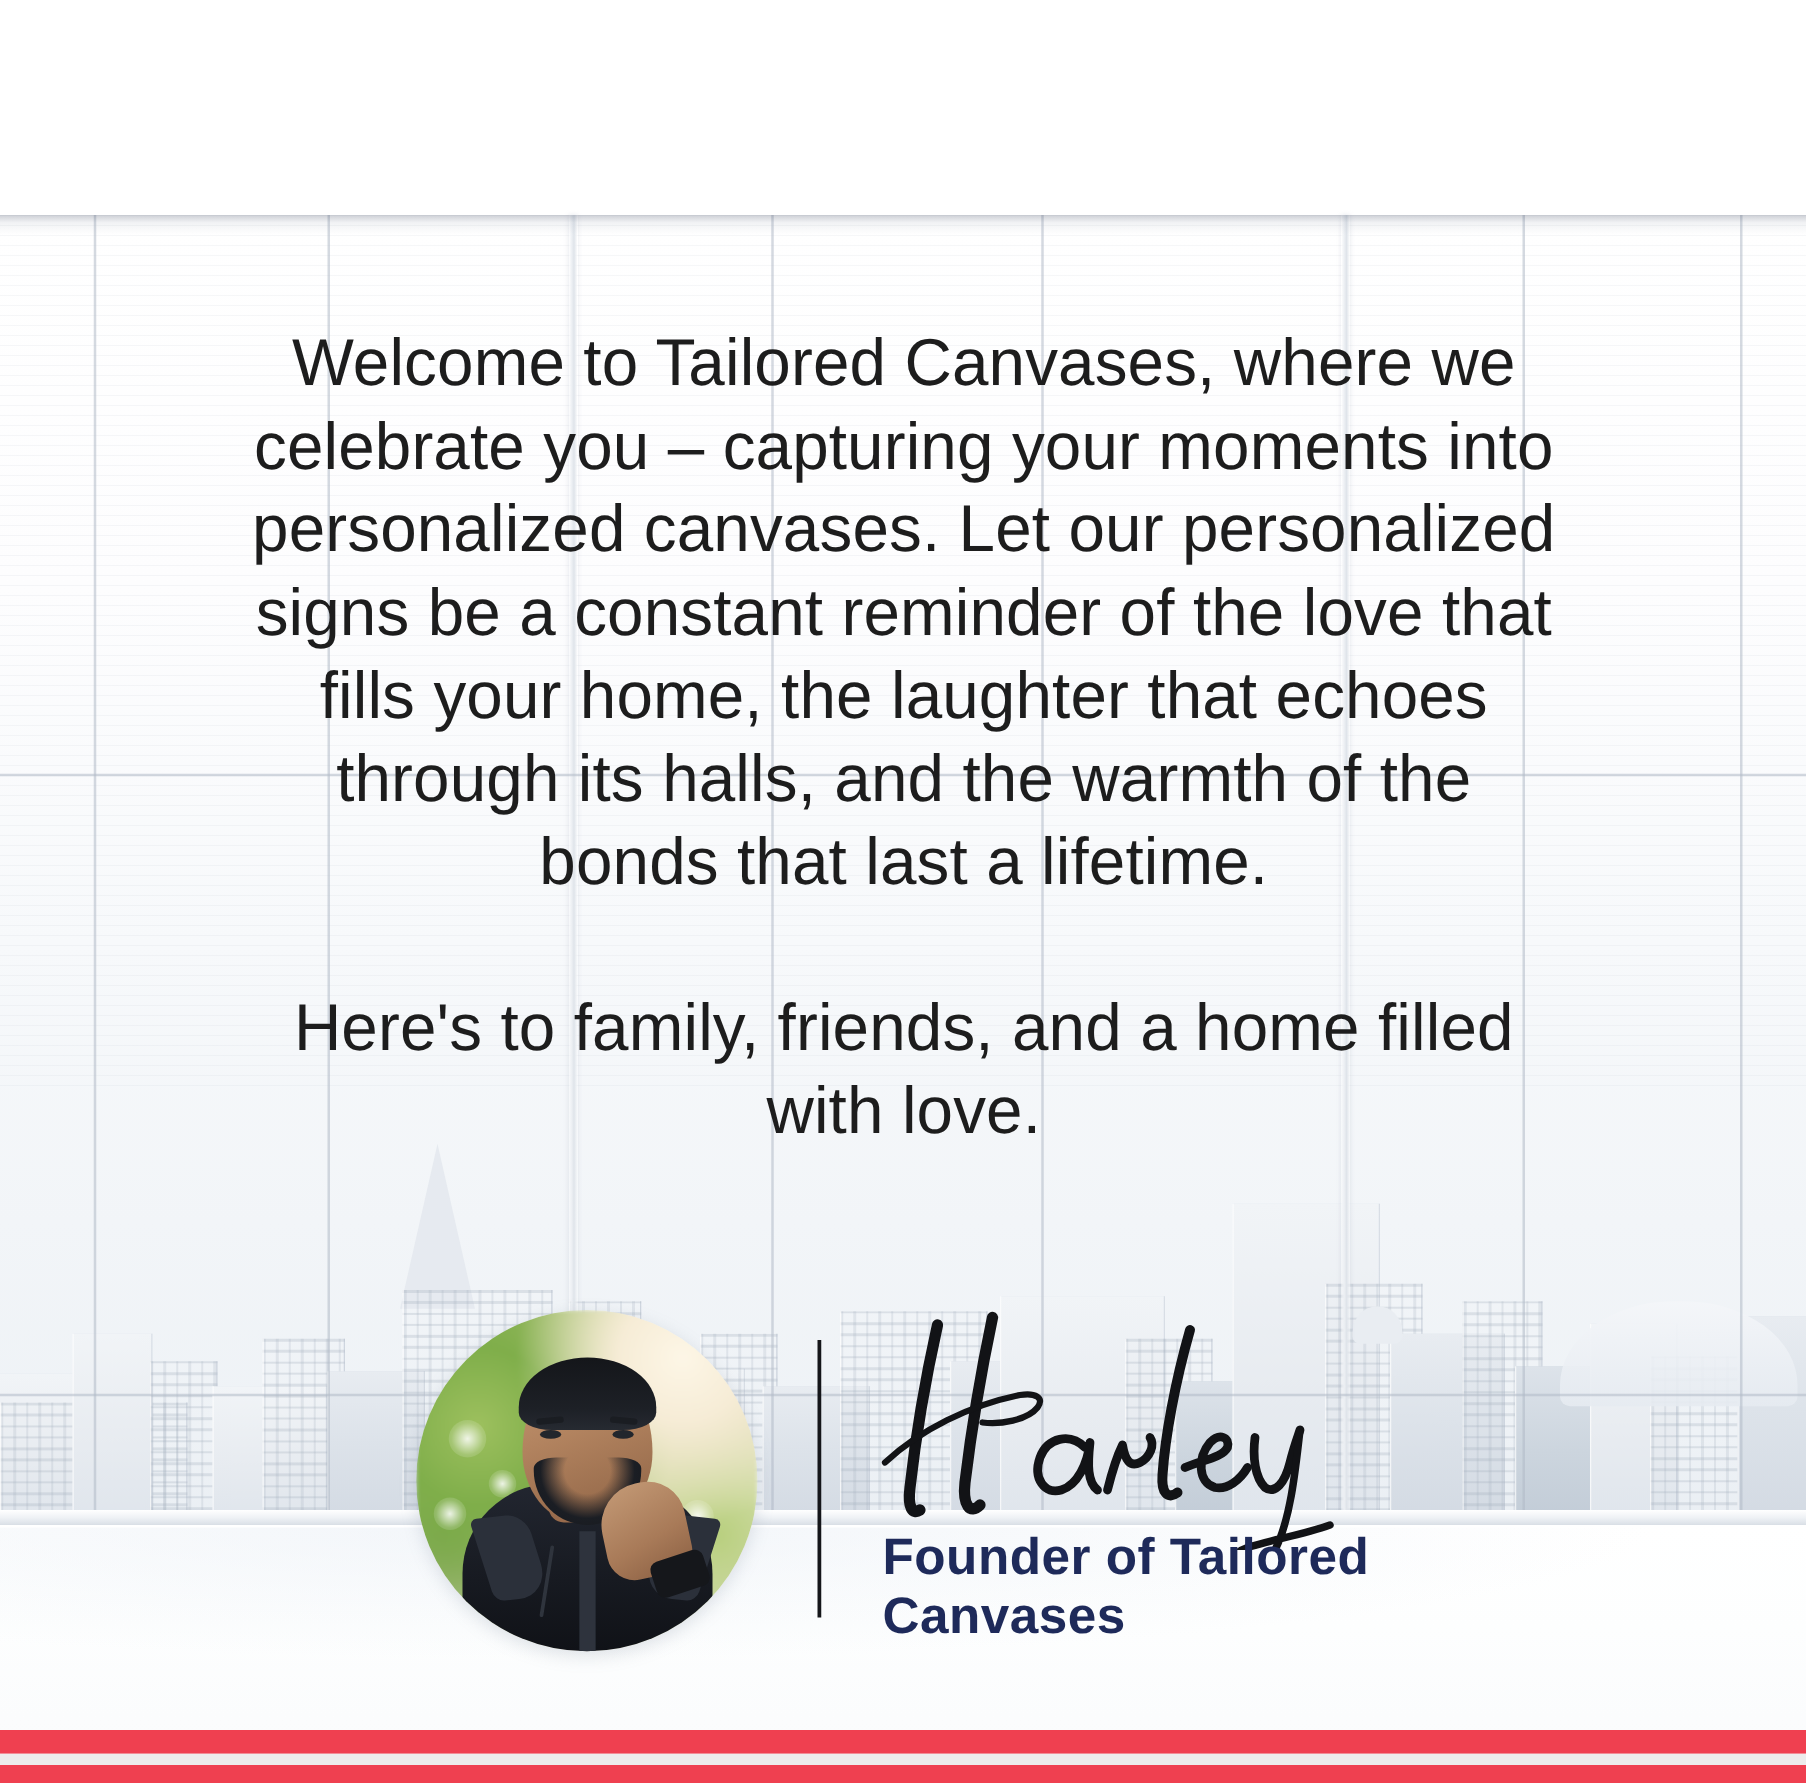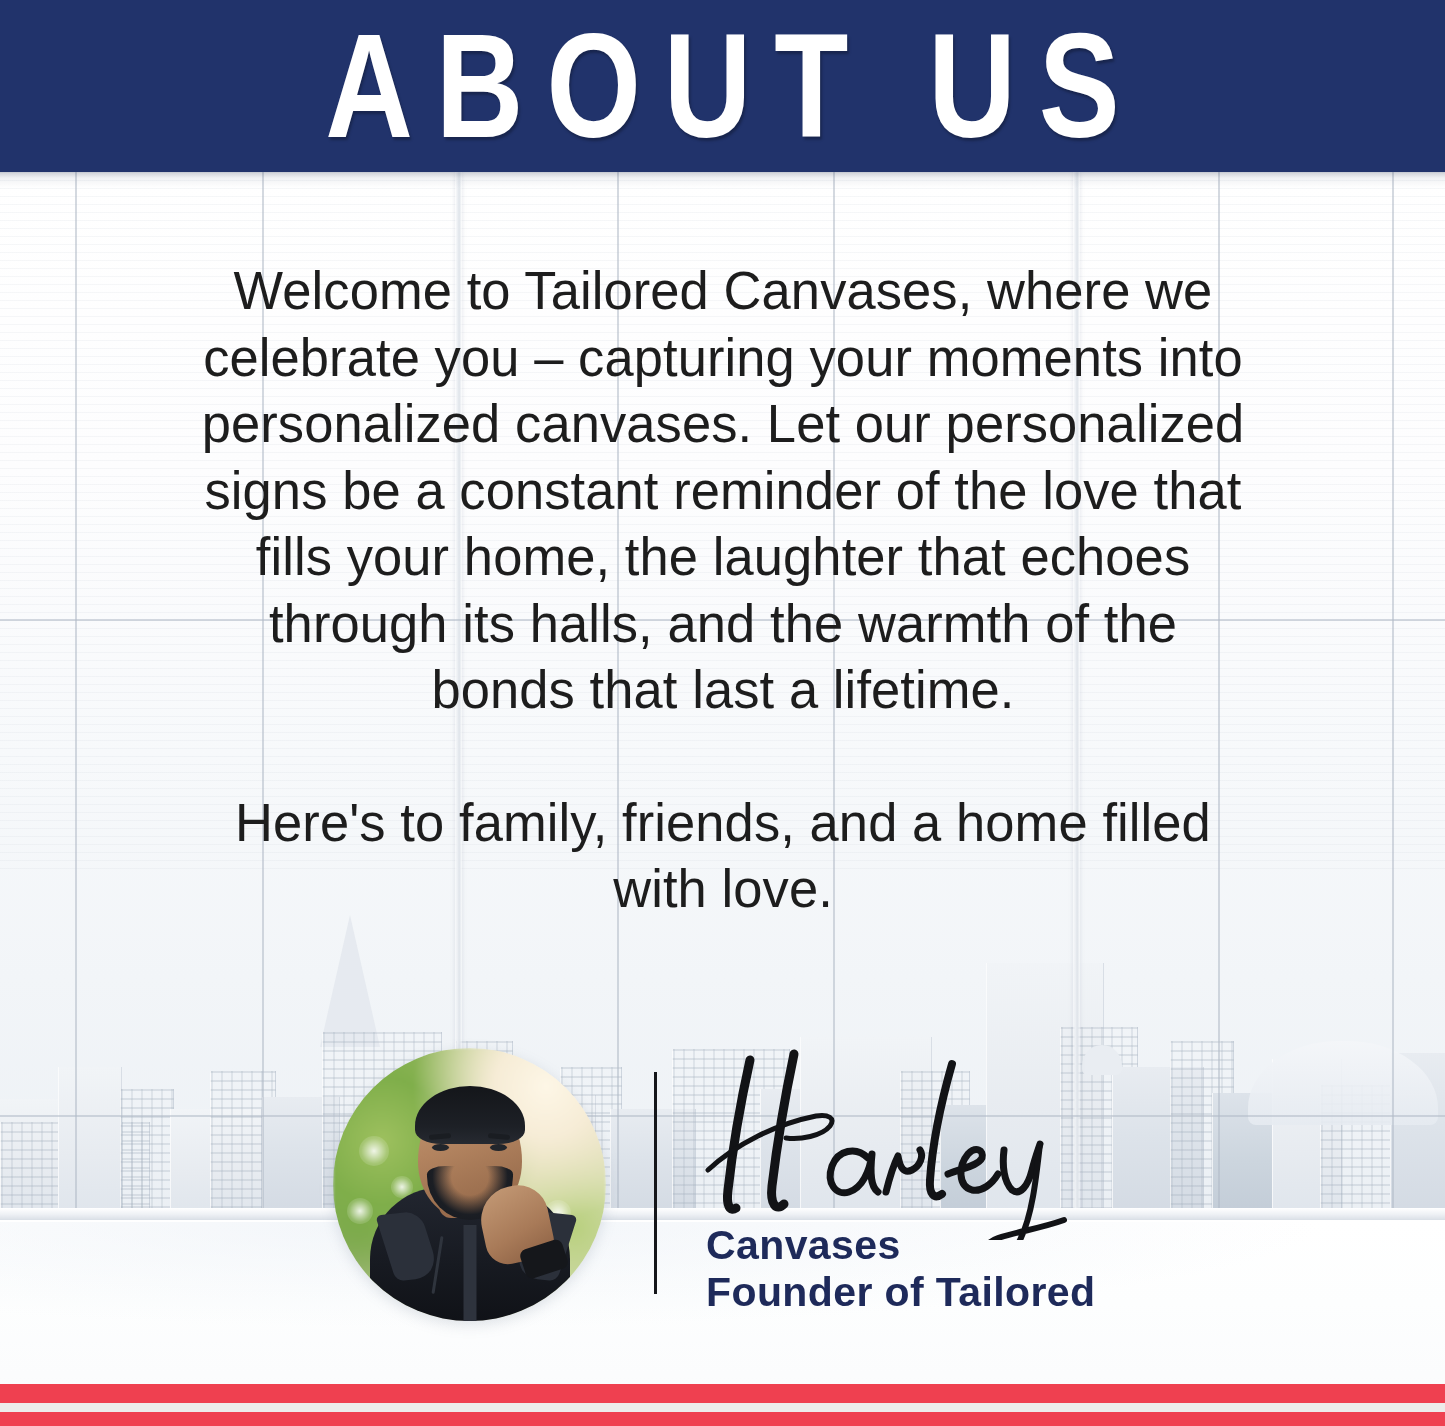--- a/index.html
+++ b/index.html
@@ -305,23 +305,20 @@
     <div class="mullion thin" style="left:1218px;"></div>
     <div class="mullion thin" style="left:1392px;"></div>
     <div class="transom" style="top:619px;"></div>
     <div class="transom" style="top:1115px;"></div>
 
     <div class="sill"></div>
     <div class="floor"></div>
     <div class="floor-sheen"></div>
   </div>
 
-  <div class="banner">
-    <div class="banner-title">ABOUT US</div>
-  </div>
   <div class="banner-shadow"></div>
 
   <div class="copy">
     <p>Welcome to Tailored Canvases, where we celebrate you – capturing your moments into personalized canvases. Let our personalized signs be a constant reminder of the love that fills your home, the laughter that echoes through its halls, and the warmth of the bonds that last a lifetime.</p>
     <div class="gap"></div>
     <p>Here's to family, friends, and a home filled with love.</p>
   </div>
 
   <div class="avatar">
     <div class="photo">
@@ -367,21 +364,21 @@
 
         <path d="M258 134 C272 128, 288 126, 292 118 C294 110, 286 106, 278 114 C268 126, 268 146, 282 150 C292 152, 302 144, 308 134" stroke-width="7"></path>
 
         <path d="M314 110 C312 126, 314 142, 322 150 C330 156, 338 146, 342 130 C345 118, 348 110, 350 104" stroke-width="7"></path>
         <path d="M350 104 C346 140, 342 176, 330 200 C320 220, 306 226, 298 218 C292 212, 296 202, 308 198 C326 192, 352 188, 374 180" stroke-width="6"></path>
       </g>
     </svg>
   </div>
 
   <div class="sig-role">
+    <div>Founder of Tailored</div>
     <div>Canvases</div>
-    <div>Founder of Tailored</div>
   </div>
 
   <div class="stripe-1"></div>
   <div class="stripe-gap"></div>
   <div class="stripe-2"></div>
 
 </div>
 
 </body></html>

